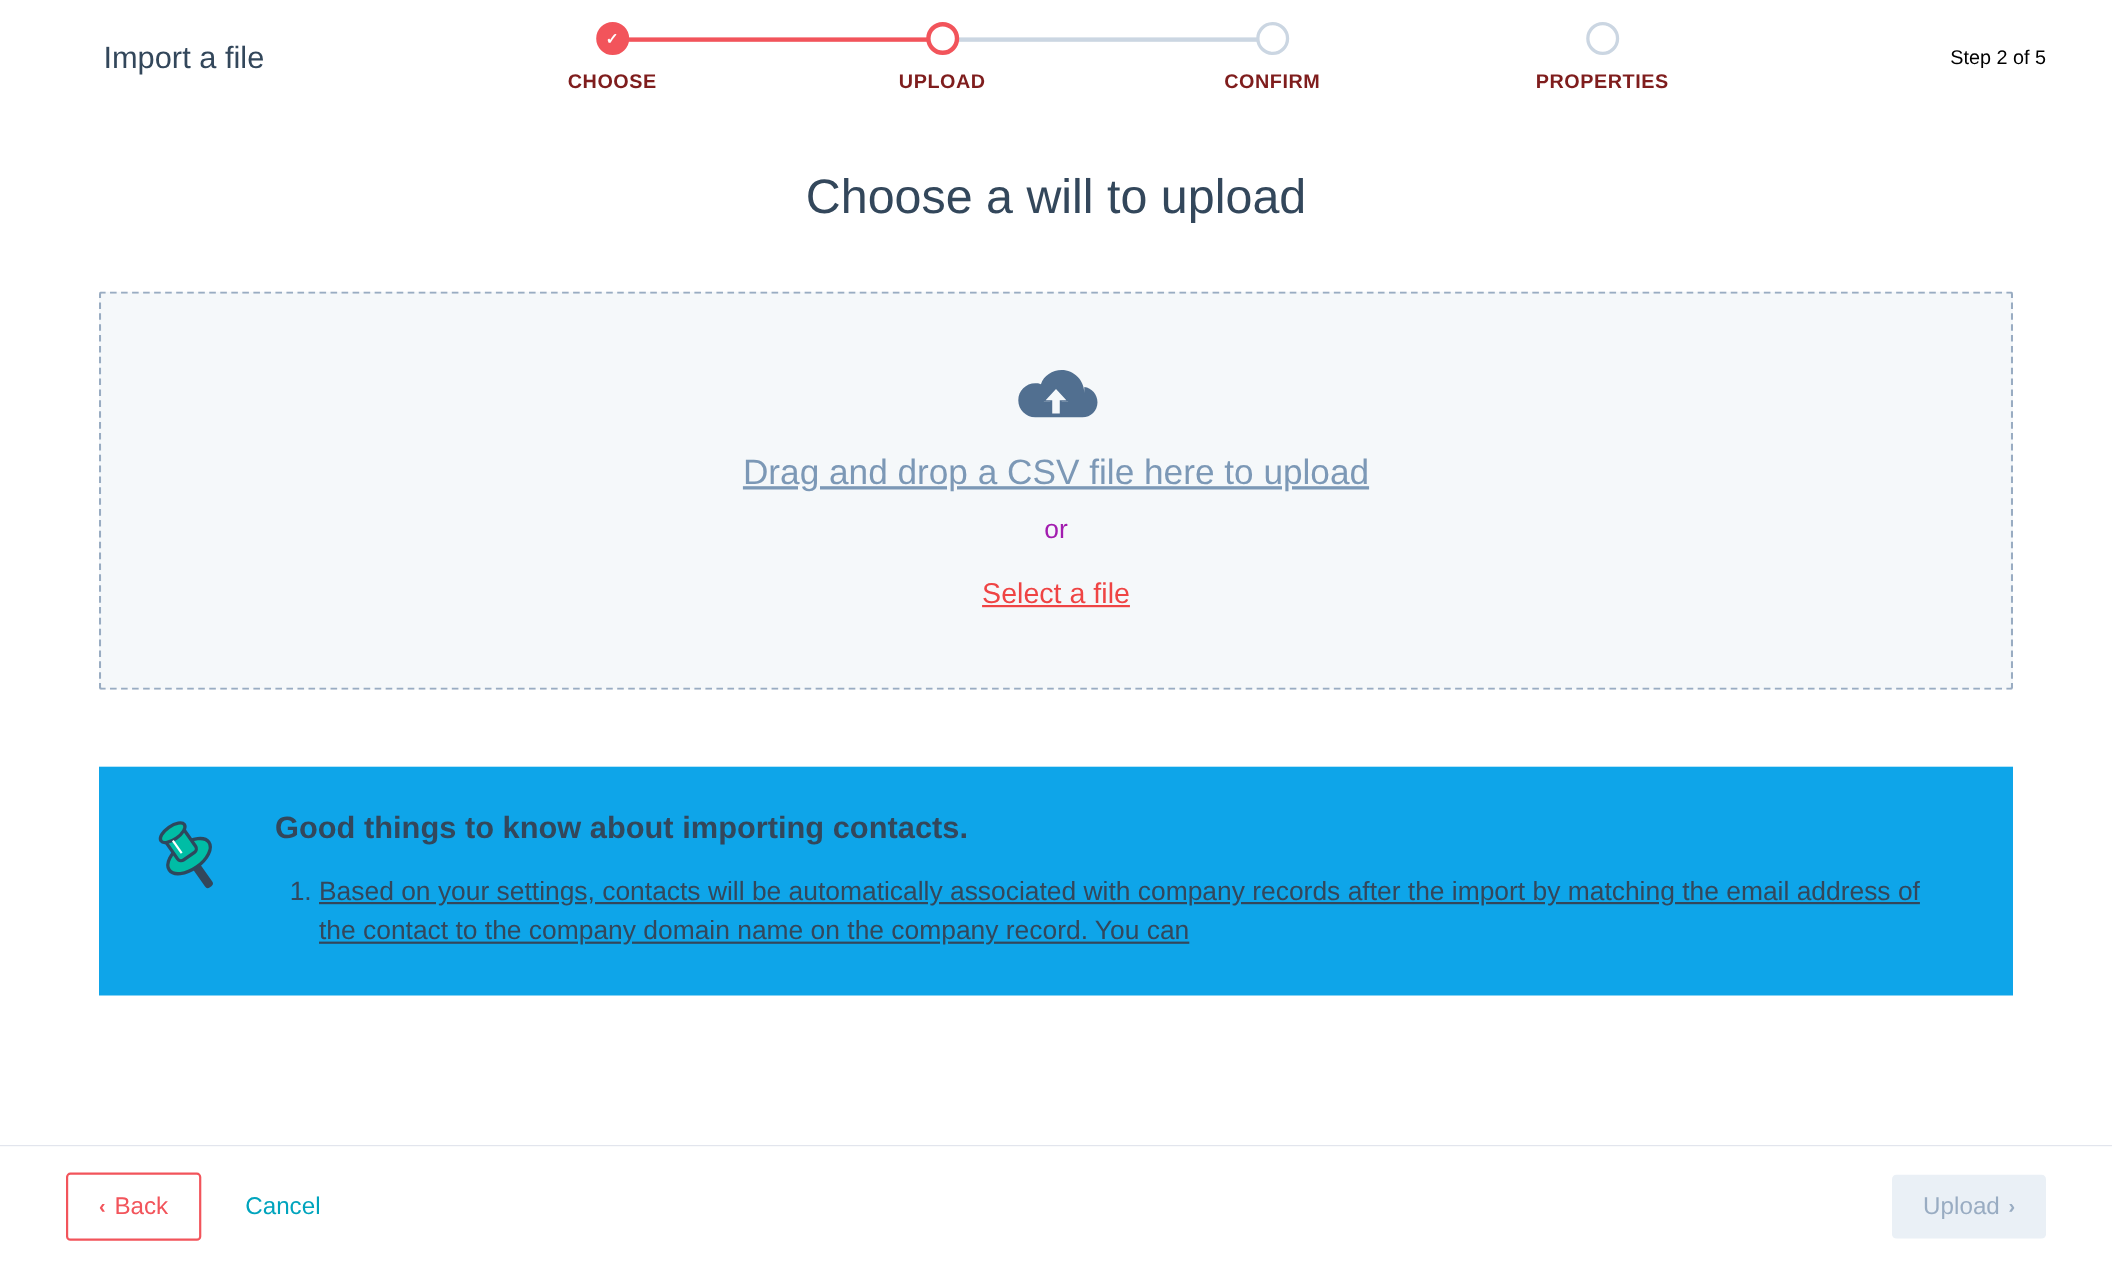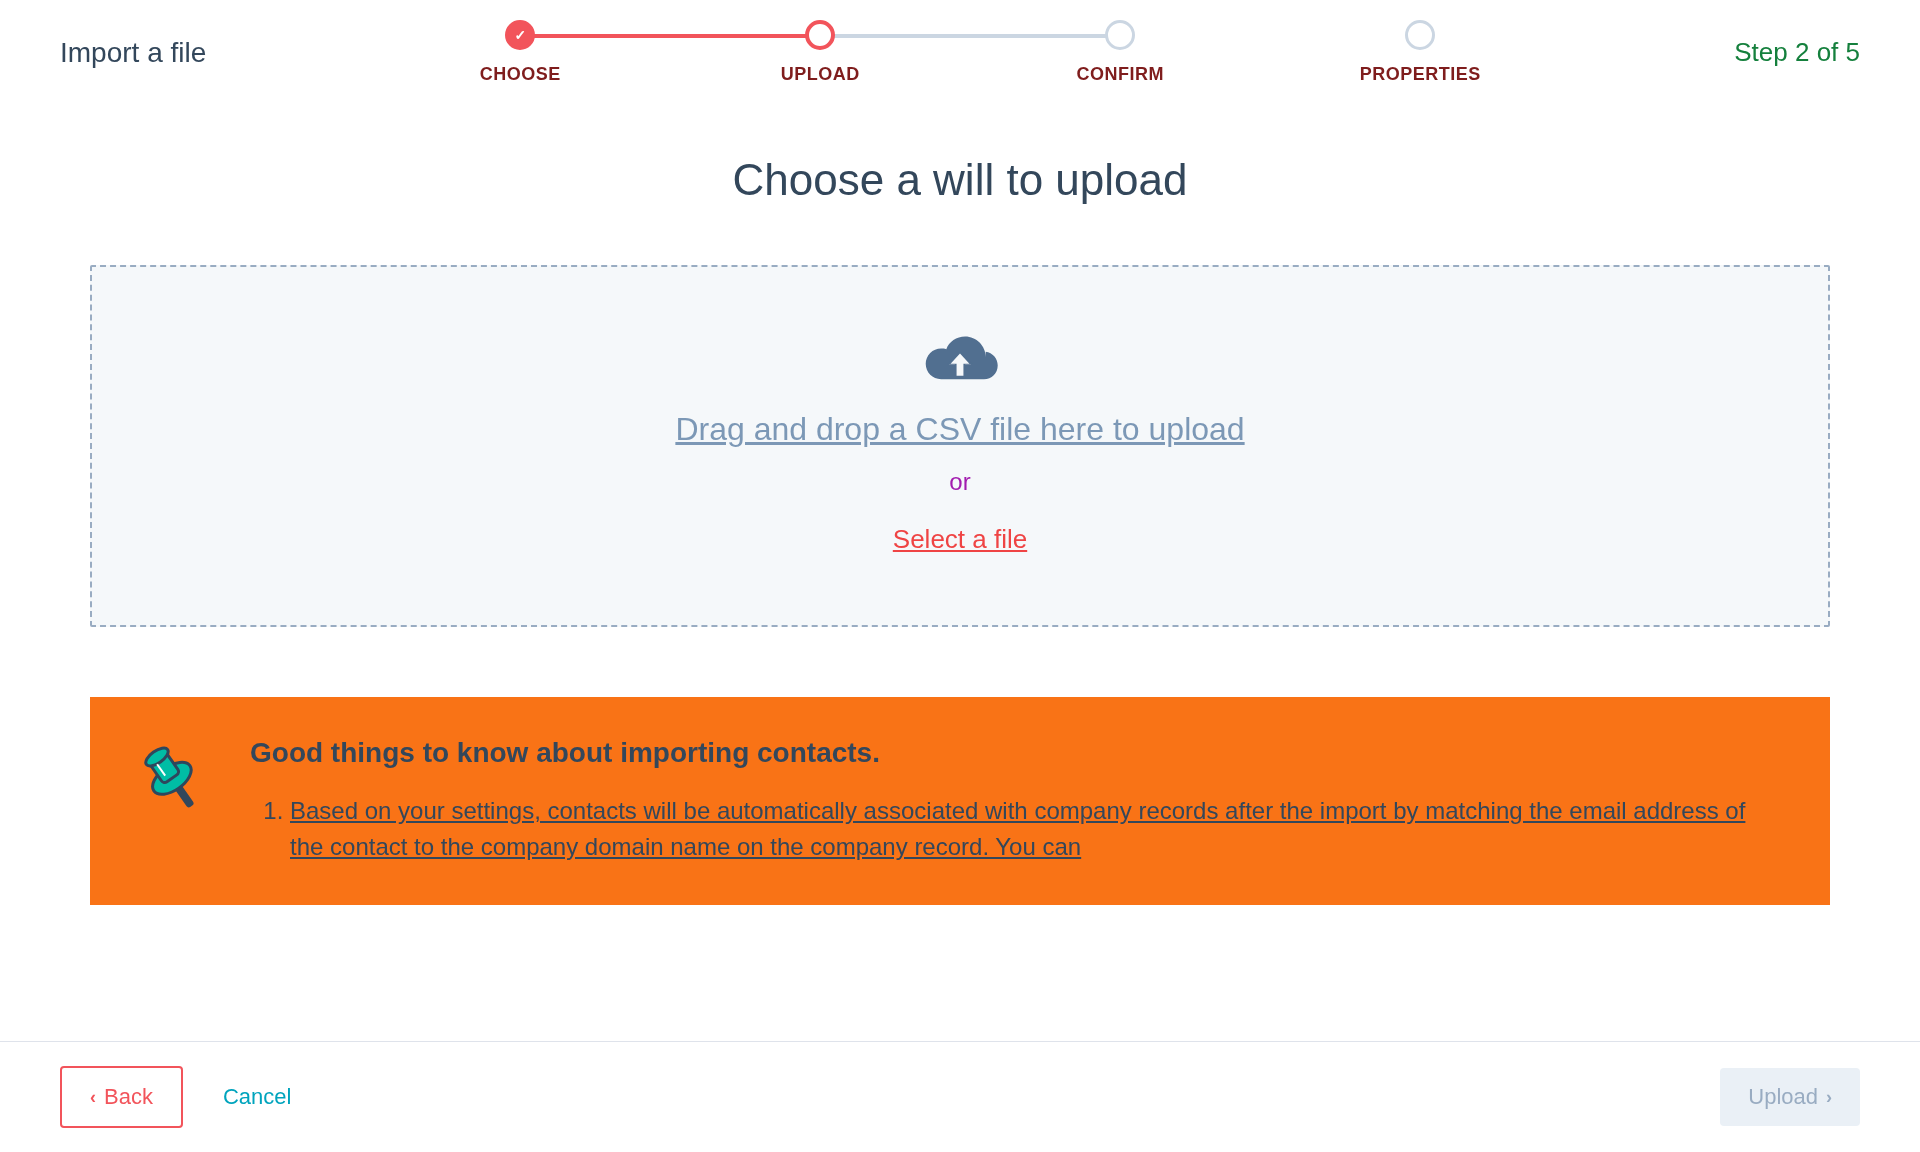--- a/index.html
+++ b/index.html
@@ -1,20 +1,20 @@
 <!DOCTYPE html>
 <html><head>
   <meta charset="utf-8">
   <style>
     * { margin: 0; padding: 0; box-sizing: border-box; }
     body { font-family: -apple-system, BlinkMacSystemFont, "Segoe UI", Helvetica, Arial, sans-serif; background: #fff; color: #33475b; }
 
-    .header { display: flex; align-items: center; justify-content: space-between; padding: 20px 60px 30px 60px; }
+    .header { display: flex; align-items: center; justify-content: space-between; padding: 20px 60px 30px 60px; margin-left: 34px; }
     .header-title { font-size: 28px; font-weight: 400; color: #33475b; flex-shrink: 0; }
-    .step-indicator { font-size: 26px; font-weight: 400; color: #15803d; flex-shrink: 0; }
+    .step-indicator { font-size: 18px; font-weight: 400; color: #000000; flex-shrink: 0; }
 
     .stepper { flex: 1; display: flex; justify-content: center; padding: 0 40px; }
     .stepper-inner { display: flex; align-items: flex-start; position: relative; width: 100%; max-width: 1200px; }
     .step { flex: 1; display: flex; flex-direction: column; align-items: center; position: relative; }
     .step-circle { width: 30px; height: 30px; border-radius: 50%; background: #fff; border: 3px solid #cbd6e2; display: flex; align-items: center; justify-content: center; z-index: 2; }
     .step-circle.done { background: #f2545b; border-color: #f2545b; }
     .step-circle.current { border-color: #f2545b; border-width: 4px; }
     .step-check { color: #fff; font-size: 14px; font-weight: bold; }
     .step-label { margin-top: 14px; font-size: 18px; font-weight: 600; letter-spacing: 0.5px; color: #7f1d1d; }
     .step-line { position: absolute; top: 14px; left: 50%; right: -50%; height: 4px; background: #cbd6e2; z-index: 1; }
@@ -23,21 +23,21 @@
 
     .main { padding: 40px 90px 200px 90px; }
     .main-title { text-align: center; font-size: 44px; font-weight: 400; color: #33475b; margin-bottom: 60px; }
 
     .dropzone { border: 2px dashed #99acc2; background: #f5f8fa; border-radius: 2px; padding: 60px 20px 70px 20px; display: flex; flex-direction: column; align-items: center; cursor: pointer; }
     .upload-cloud { width: 90px; height: 60px; margin-bottom: 24px; }
     .dropzone-text { font-size: 32px; color: #7c98b6; margin-bottom: 20px; text-decoration: underline; }
     .dropzone-or { font-size: 24px; color: #a21caf; margin-bottom: 28px; }
     .dropzone-link { font-size: 26px; color: #ef4444; text-decoration: underline; }
 
-    .info-panel { margin-top: 70px; background: #f97316; padding: 40px 50px; display: flex; gap: 40px; justify-content: space-between; }
+    .info-panel { margin-top: 70px; background: #0ea5e9; padding: 40px 50px; display: flex; gap: 40px; justify-content: space-between; }
     .pin-icon { width: 70px; height: 80px; flex-shrink: 0; margin-top: 4px; }
     .info-content h3 { font-size: 28px; font-weight: 700; margin-bottom: 24px; color: #33475b; }
     .info-content ol { list-style: decimal; padding-left: 40px; }
     .info-content ol li { font-size: 24px; line-height: 1.5; color: #33475b; text-decoration: underline; }
 
     .footer { position: fixed; bottom: 0; left: 0; right: 0; background: #fff; border-top: 1px solid #dfe3eb; padding: 24px 60px; display: flex; align-items: center; gap: 40px; }
     .btn { font-size: 22px; padding: 16px 28px; border-radius: 4px; cursor: pointer; display: inline-flex; align-items: center; gap: 8px; }
     .btn-back { border: 2px solid #f2545b; background: #fff; color: #f2545b; font-weight: 500; }
     .btn-cancel { border: none; background: transparent; color: #00a4bd; font-weight: 500; padding-left: 0; padding-right: 0; }
     .btn-upload { border: none; background: #eaf0f6; color: #99acc2; font-weight: 500; margin-left: auto; cursor: not-allowed; }

